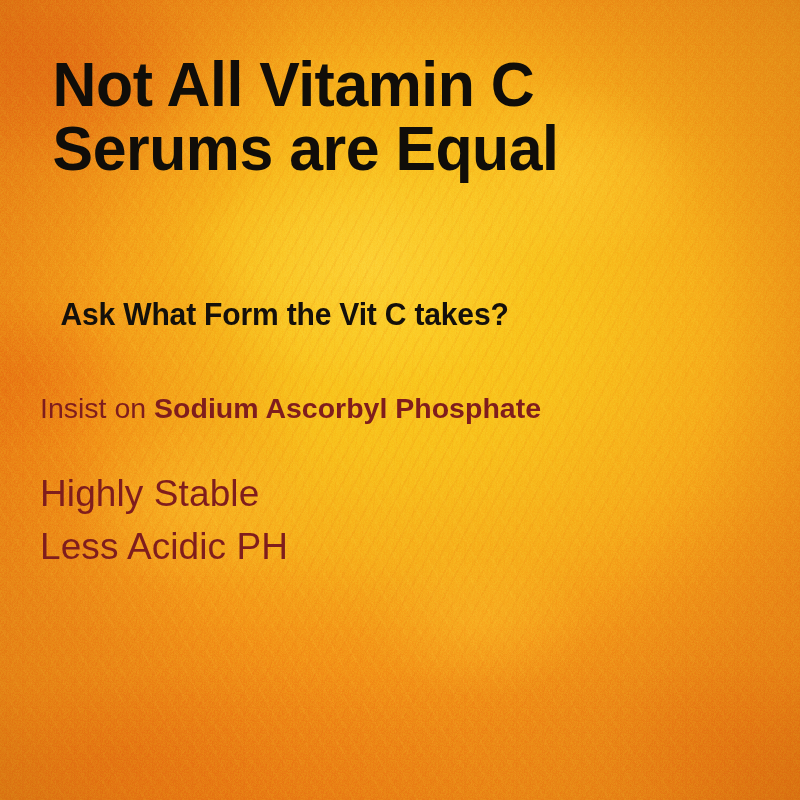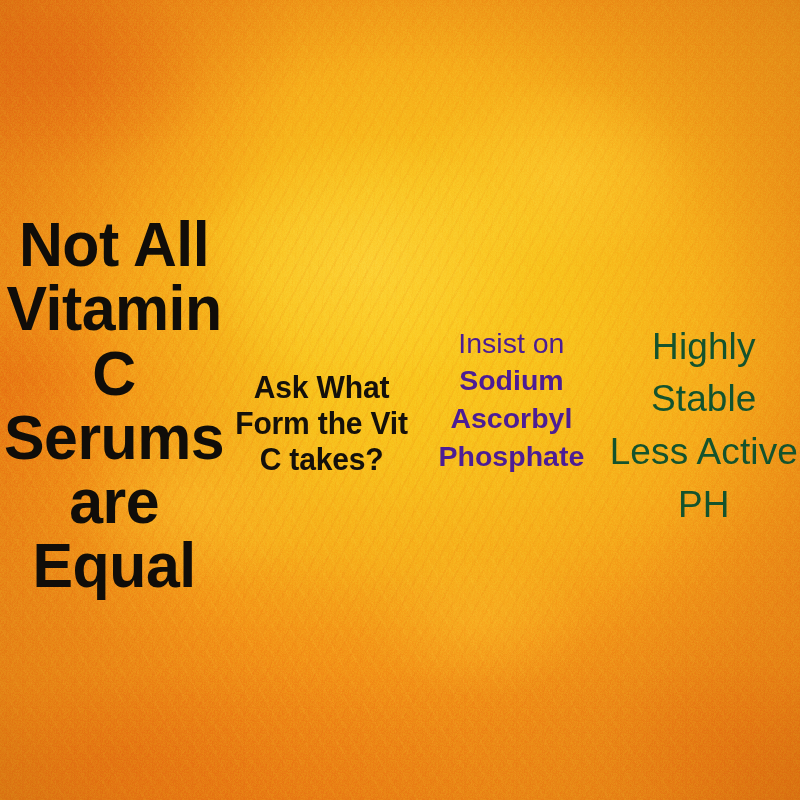--- a/index.html
+++ b/index.html
@@ -64,22 +64,22 @@
     background-size:13px 13px, 17px 17px;
     mix-blend-mode:overlay;
   }
   .bg-vignette{
     background:radial-gradient(ellipse 74% 72% at 50% 46%, rgba(0,0,0,0) 52%, rgba(150,62,6,.13) 86%, rgba(140,58,5,.22) 100%);
   }
 
   
   .content{
     position:absolute;inset:0;
-    display:flex;flex-direction:row;align-items:center;
-    text-align:center;
+    display:flex;flex-direction:column;align-items:center;
+    text-align:left;
     color:#0b0a08;
   }
 
   .headline{
     margin-top:52px;
     width:720px;
     font-size:63px;
     line-height:1.02;
     font-weight:700;
     letter-spacing:-0.5px;
@@ -92,36 +92,37 @@
     margin-top:74px;
     width:700px;
     font-size:31px;
     font-weight:700;
     letter-spacing:-0.2px;
     color:#14100b;
     transform:scaleX(.97);
   }
 
   .bodyblock{
+    margin-top:32px;
     width:720px;
     font-size:28.5px;
     line-height:1.32;
     font-weight:400;
-    color:#4c1d95;
+    color:#7f1d1d;
   }
   .bodyblock .bl{display:block;}
   .bodyblock b{font-weight:700;}
 
   .benefits{
-    margin-top:52px;
+    margin-top:40px;
     width:720px;
     font-size:37px;
     line-height:1.42;
     font-weight:400;
-    color:#14532d;
+    color:#7f1d1d;
     letter-spacing:.1px;
   }
   .benefits .bf{display:block;}
 </style>
 </head>
 <body>
 
 <div id="poster">
 
   <div class="bg-layer bg-base"></div>
@@ -140,17 +141,17 @@
     </h1>
 
     <h2 class="subhead">Ask What Form the Vit C takes?</h2>
 
     <div class="bodyblock">
       <span class="bl"><span>Insist on </span><b>Sodium Ascorbyl Phosphate</b></span>
     </div>
 
     <div class="benefits">
       <span class="bf">Highly Stable</span>
-      <span class="bf">Less Active PH</span>
+      <span class="bf">Less Acidic PH</span>
     </div>
 
   </div>
 </div>
 
 </body></html>

